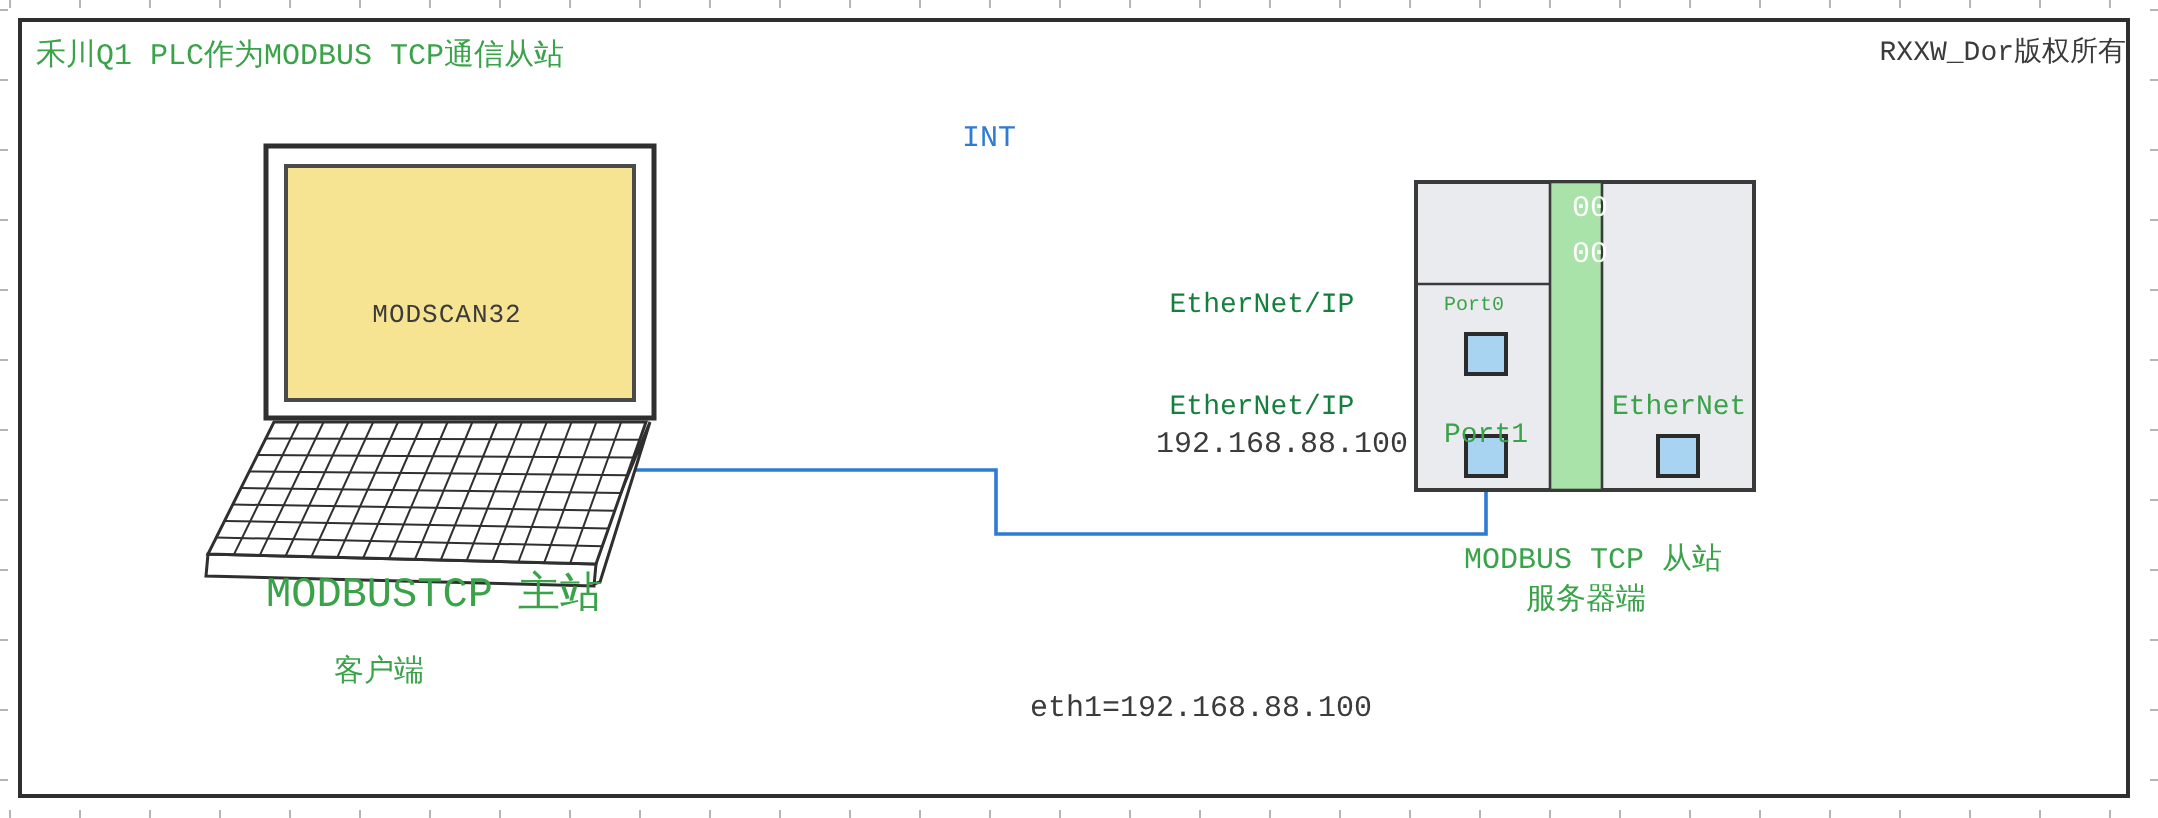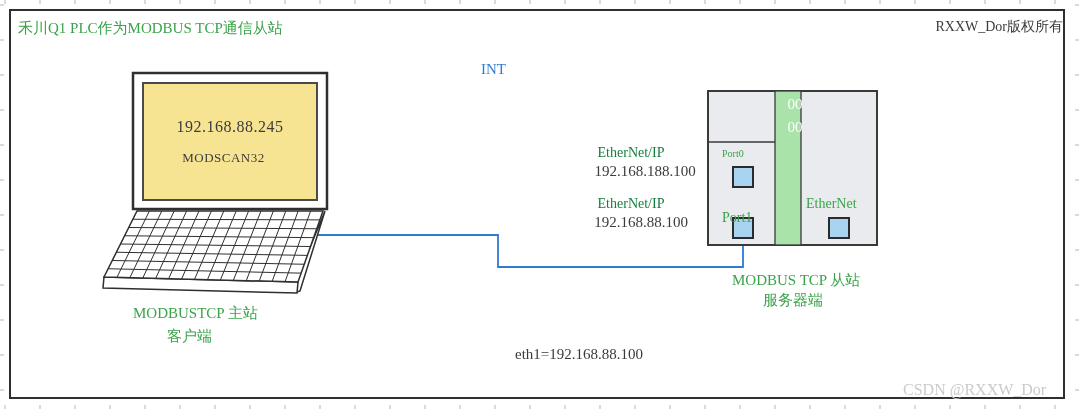--- a/index.html
+++ b/index.html
@@ -1,20 +1,20 @@
 <!DOCTYPE html>
 <html><head>
 <meta charset="utf-8">
 <style>
   html,body{margin:0;padding:0;background:#fff;}
   #stage{
     position:relative;
     width:1079px;height:409px;
     background:#ffffff;
-    font-family:Liberation Serif, serif;
+    font-family:Liberation Mono, monospace;
     overflow:hidden;
   }
   #shapes{position:absolute;left:0;top:0;}
   .txt{position:absolute;white-space:nowrap;line-height:1.15;}
   .green{color:#3aa34a;}
   .blue{color:#2e7bd4;}
   .red{color:#15803d;}
   .dark{color:#3b3b3b;}
   .title{left:18px;top:20px;font-size:15px;}
   .copyright{right:16px;top:19px;font-size:14px;color:#3b3b3b;}
@@ -24,21 +24,21 @@
   .proto1{left:561px;top:145px;width:140px;text-align:center;font-size:14px;}
   .ip1{left:555px;top:163px;width:180px;text-align:center;font-size:15px;}
   .proto2{left:561px;top:196px;width:140px;text-align:center;font-size:14px;}
   .ip2{left:551px;top:214px;width:180px;text-align:center;font-size:15px;}
   .port0-label{left:722px;top:148px;font-size:10px;}
   .port1-label{left:722px;top:210px;font-size:14px;}
   .ethercat-label{left:806px;top:196px;font-size:14px;}
   .led{left:775px;width:40px;text-align:center;font-size:15px;color:#ffffff;}
   .led1{top:96px;}
   .led2{top:119px;}
-  .laptop-cap1{left:133px;top:305px;font-size:15px;}
+  .laptop-cap1{left:133px;top:287px;font-size:21px;}
   .laptop-cap2{left:167px;top:328px;font-size:15px;}
   .plc-cap1{left:732px;top:272px;font-size:15px;}
   .plc-cap2{left:763px;top:292px;font-size:15px;}
   .eth0{left:513px;top:314px;font-size:15px;color:#3b3b3b;}
   .eth1{left:515px;top:346px;font-size:15px;color:#3b3b3b;}
   .watermark{left:903px;top:381px;font-size:16px;color:#cbcbcb;}
 </style>
 </head>
 <body>
 
@@ -178,36 +178,33 @@
     <rect x="733" y="167" width="20" height="20" fill="#a8d4f2" stroke="#2b2b2b" stroke-width="2"></rect>
     <rect x="733" y="218" width="20" height="20" fill="#a8d4f2" stroke="#2b2b2b" stroke-width="2"></rect>
     <rect x="829" y="218" width="20" height="20" fill="#a8d4f2" stroke="#2b2b2b" stroke-width="2"></rect>
   </svg>
 
   <div class="txt title green">禾川Q1 PLC作为MODBUS TCP通信从站</div>
   <div class="txt copyright">RXXW_Dor版权所有</div>
 
   <div class="txt int-label blue">INT</div>
 
-  <div class="txt screen-ip">192.168.88.245</div>
   <div class="txt screen-app">MODSCAN32</div>
 
   <div class="txt proto1 red">EtherNet/IP</div>
-  <div class="txt ip1 dark">192.168.188.100</div>
   <div class="txt proto2 red">EtherNet/IP</div>
   <div class="txt ip2 dark">192.168.88.100</div>
 
   <div class="txt port0-label green">Port0</div>
   <div class="txt port1-label green">Port1</div>
   <div class="txt ethercat-label green">EtherNet</div>
 
   <div class="txt led led1">00</div>
   <div class="txt led led2">00</div>
 
   <div class="txt laptop-cap1 green">MODBUSTCP 主站</div>
   <div class="txt laptop-cap2 green">客户端</div>
   <div class="txt plc-cap1 green">MODBUS TCP 从站</div>
   <div class="txt plc-cap2 green">服务器端</div>
 
   <div class="txt eth1">eth1=192.168.88.100</div>
 
-  <div class="txt watermark">CSDN @RXXW_Dor</div>
 </div>
 
 </body></html>

